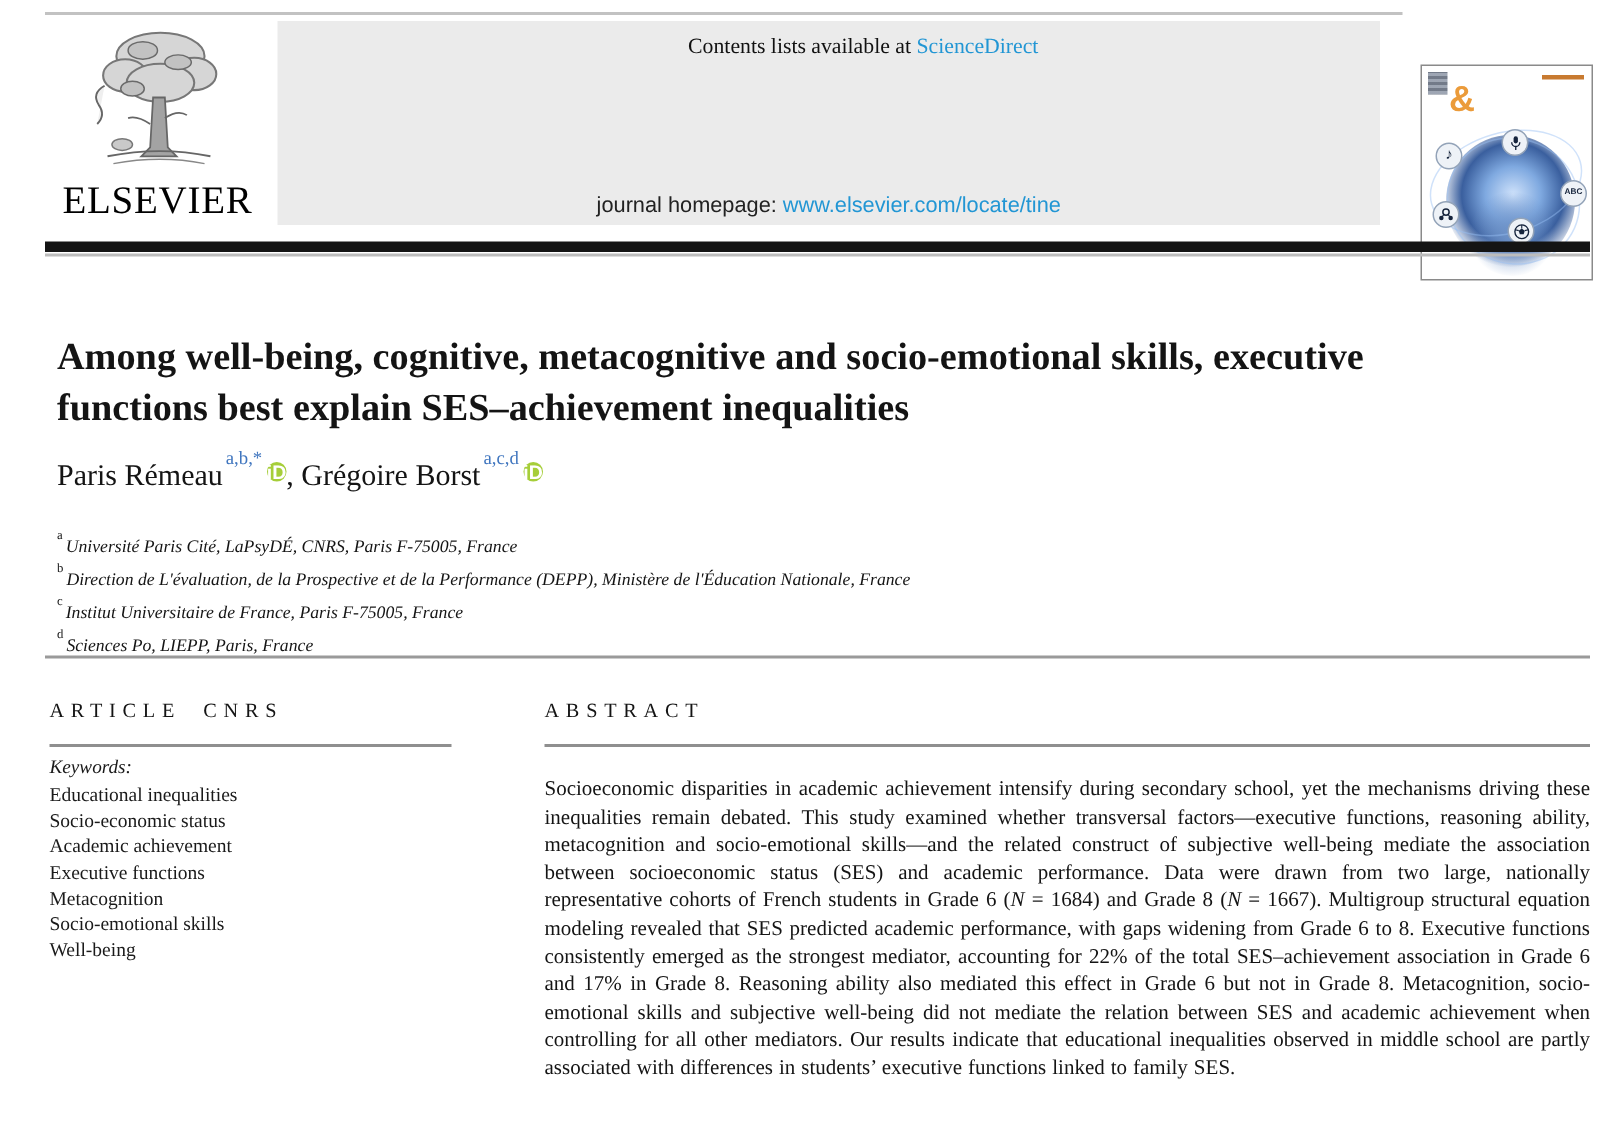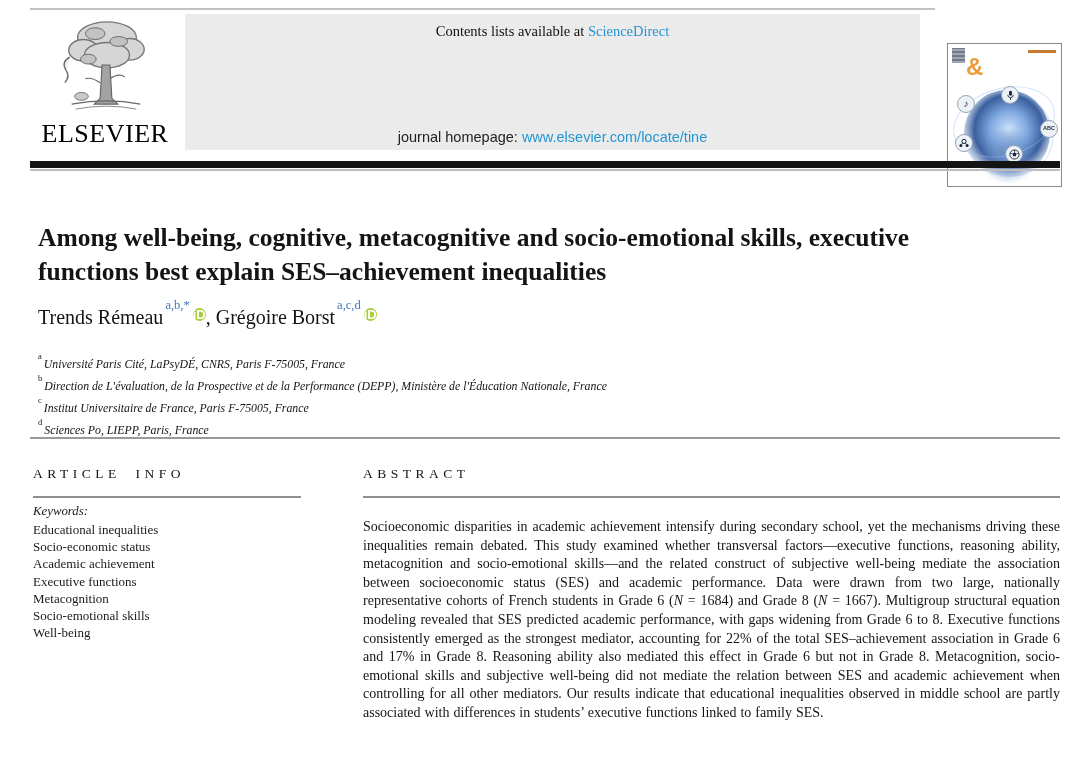--- a/index.html
+++ b/index.html
@@ -10,21 +10,21 @@
   .top-rule{position:absolute;left:30px;top:8px;width:905px;height:2px;background:#c2c2c2;}
 
   
   .elsevier-block{position:absolute;left:34px;top:14px;width:142px;height:138px;text-align:center;}
   .elsevier-block svg{width:98px;height:102px;display:block;margin:0 auto;}
   .elsevier-word{font-size:26px;letter-spacing:0.5px;color:#000000;margin-top:3px;
                  font-family:"Liberation Serif",serif;}
 
   
   .masthead{position:absolute;left:185px;top:14px;width:735px;height:136px;background:#ebebeb;text-align:center;}
-  .contents-line{position:absolute;top:9px;width:100%;font-size:14.5px;color:#111;}
+  .contents-line{position:absolute;top:9px;width:100%;font-size:14.5px;color:#111;padding-left:23px;}
   .journal-title{position:absolute;top:52px;width:100%;font-size:27px;font-weight:normal;margin:0;color:#141414;}
   .homepage-line{position:absolute;top:115px;width:100%;font-size:14.5px;color:#222;
                  font-family:"Liberation Sans","DejaVu Sans",sans-serif;}
   .link{color:#2296d4;text-decoration:none;cursor:pointer;}
 
   
   .cover{position:absolute;left:947px;top:10px;width:113px;height:142px;border:1px solid #8a8a8a;
          background:linear-gradient(180deg,#22304f 0%,#182档540 0%,#1c2a4a 28%,#10203c 60%,#0a1322 100%);
          overflow:hidden;font-family:"Liberation Sans","DejaVu Sans",sans-serif;margin-top:33px;}
   .cover-crest{position:absolute;left:4px;top:4px;width:13px;height:15px;background:
@@ -155,33 +155,33 @@
         </svg>
     </div>
   </div>
 
   <div class="black-bar"></div>
   <div class="black-bar-shadow"></div>
 
   <h2 class="article-title">Among well-being, cognitive, metacognitive and socio-emotional skills, executive functions best explain SES–achievement inequalities</h2>
 
   <div class="authors">
-    <span>Trends Rémeau</span><sup class="auth-sup">a,b,*</sup><span class="orcid">iD</span><span>, </span><span>Grégoire Borst</span><sup class="auth-sup">a,c,d</sup><span class="orcid">iD</span>
+    <span>Paris Rémeau</span><sup class="auth-sup">a,b,*</sup><span class="orcid">iD</span><span>, </span><span>Grégoire Borst</span><sup class="auth-sup">a,c,d</sup><span class="orcid">iD</span>
   </div>
 
   <div class="affiliations">
     <div><sup class="aff-sup">a</sup><span>Université Paris Cité, LaPsyDÉ, CNRS, Paris F-75005, France</span></div>
     <div><sup class="aff-sup">b</sup><span>Direction de L'évaluation, de la Prospective et de la Performance (DEPP), Ministère de l'Éducation Nationale, France</span></div>
     <div><sup class="aff-sup">c</sup><span>Institut Universitaire de France, Paris F-75005, France</span></div>
     <div><sup class="aff-sup">d</sup><span>Sciences Po, LIEPP, Paris, France</span></div>
   </div>
 
   <div class="divider"></div>
 
-  <div class="col-heading heading-info">ARTICLE INFO</div>
+  <div class="col-heading heading-info">ARTICLE CNRS</div>
   <div class="col-rule rule-info"></div>
   <div class="kw-label">Keywords:</div>
   <div class="kw-list">
     <div>Educational inequalities</div>
     <div>Socio-economic status</div>
     <div>Academic achievement</div>
     <div>Executive functions</div>
     <div>Metacognition</div>
     <div>Socio-emotional skills</div>
     <div>Well-being</div>

